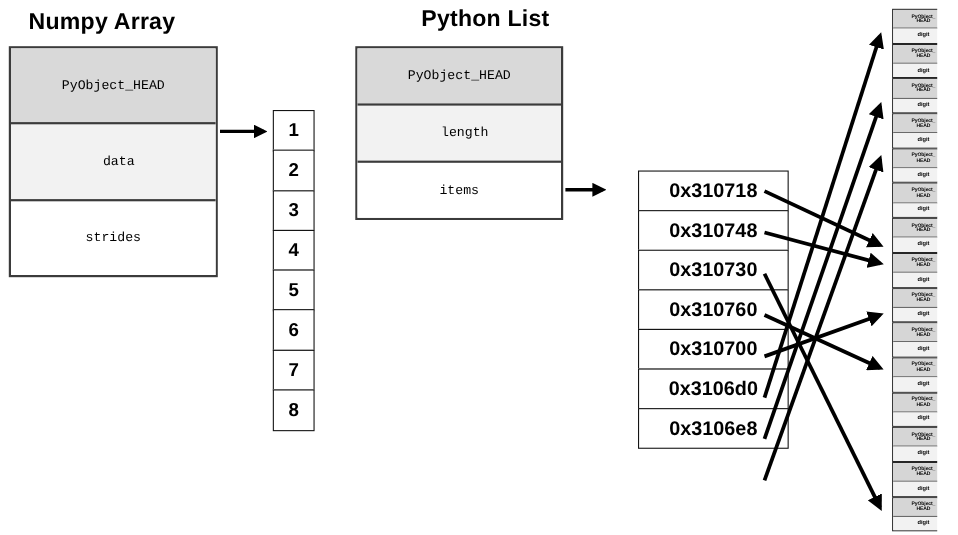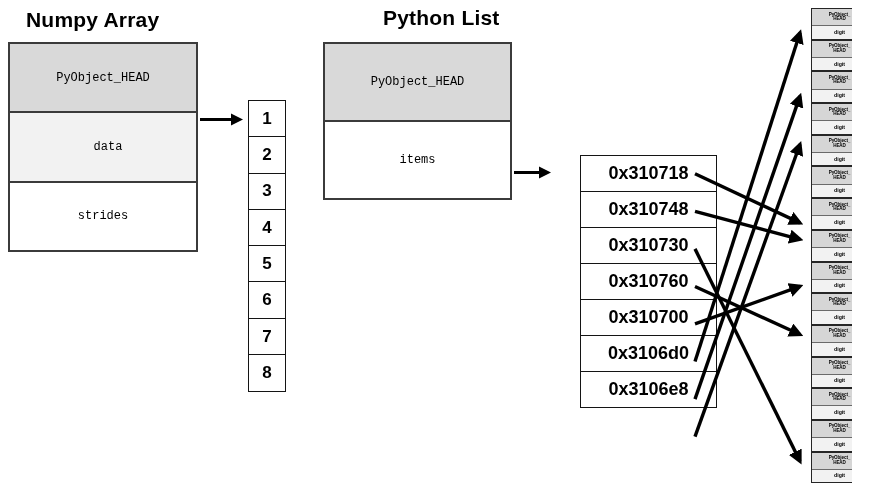--- a/index.html
+++ b/index.html
@@ -48,20 +48,21 @@
       <div class="num-cell">3</div>
       <div class="num-cell">4</div>
       <div class="num-cell">5</div>
       <div class="num-cell">6</div>
       <div class="num-cell">7</div>
       <div class="num-cell">8</div>
     </div>
 
   <div class="mem-box" id="pythonBox" style="left:323px;top:42px;width:189px;height:158px;">
       <div class="mem-row fill-header">PyObject_HEAD</div>
+      <div class="mem-row fill-light">length</div>
       <div class="mem-row fill-white">items</div>
     </div>
 
   <div class="stack" id="addrCol" style="left:556px;top:155px;width:137px;padding-left:24px;">
       <div class="addr-cell">0x310718</div>
       <div class="addr-cell">0x310748</div>
       <div class="addr-cell">0x310730</div>
       <div class="addr-cell">0x310760</div>
       <div class="addr-cell">0x310700</div>
       <div class="addr-cell">0x3106d0</div>

